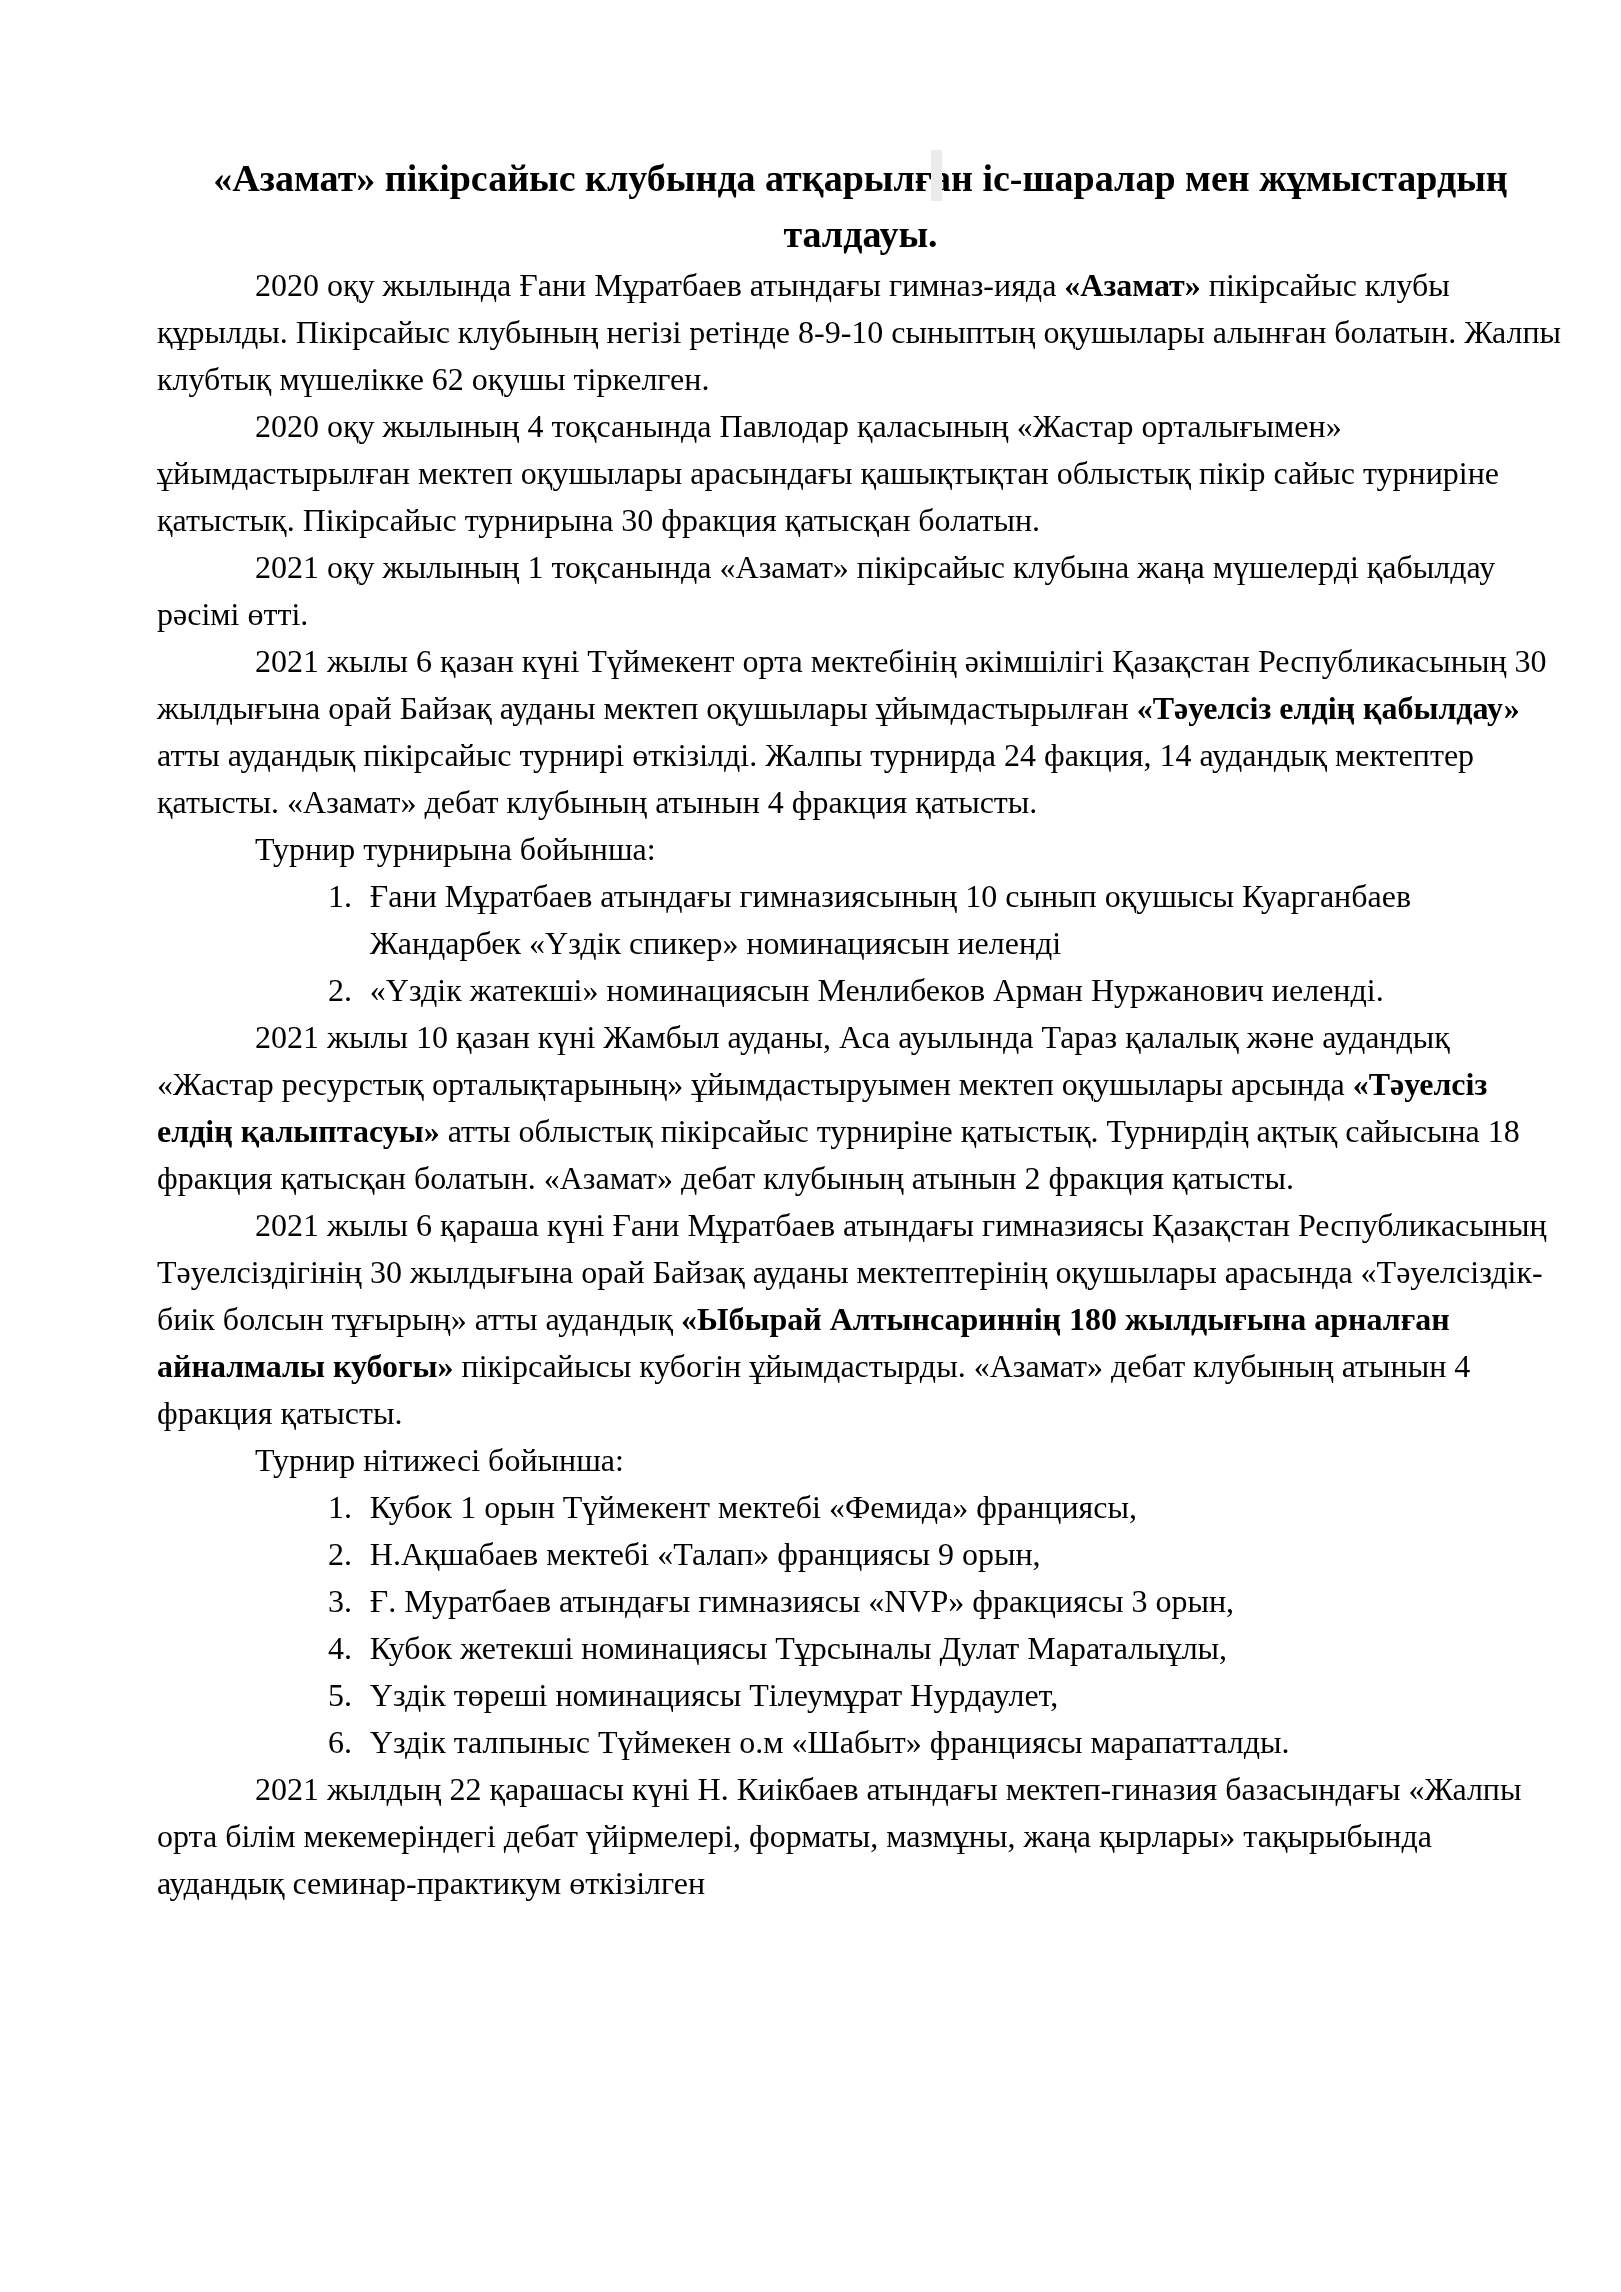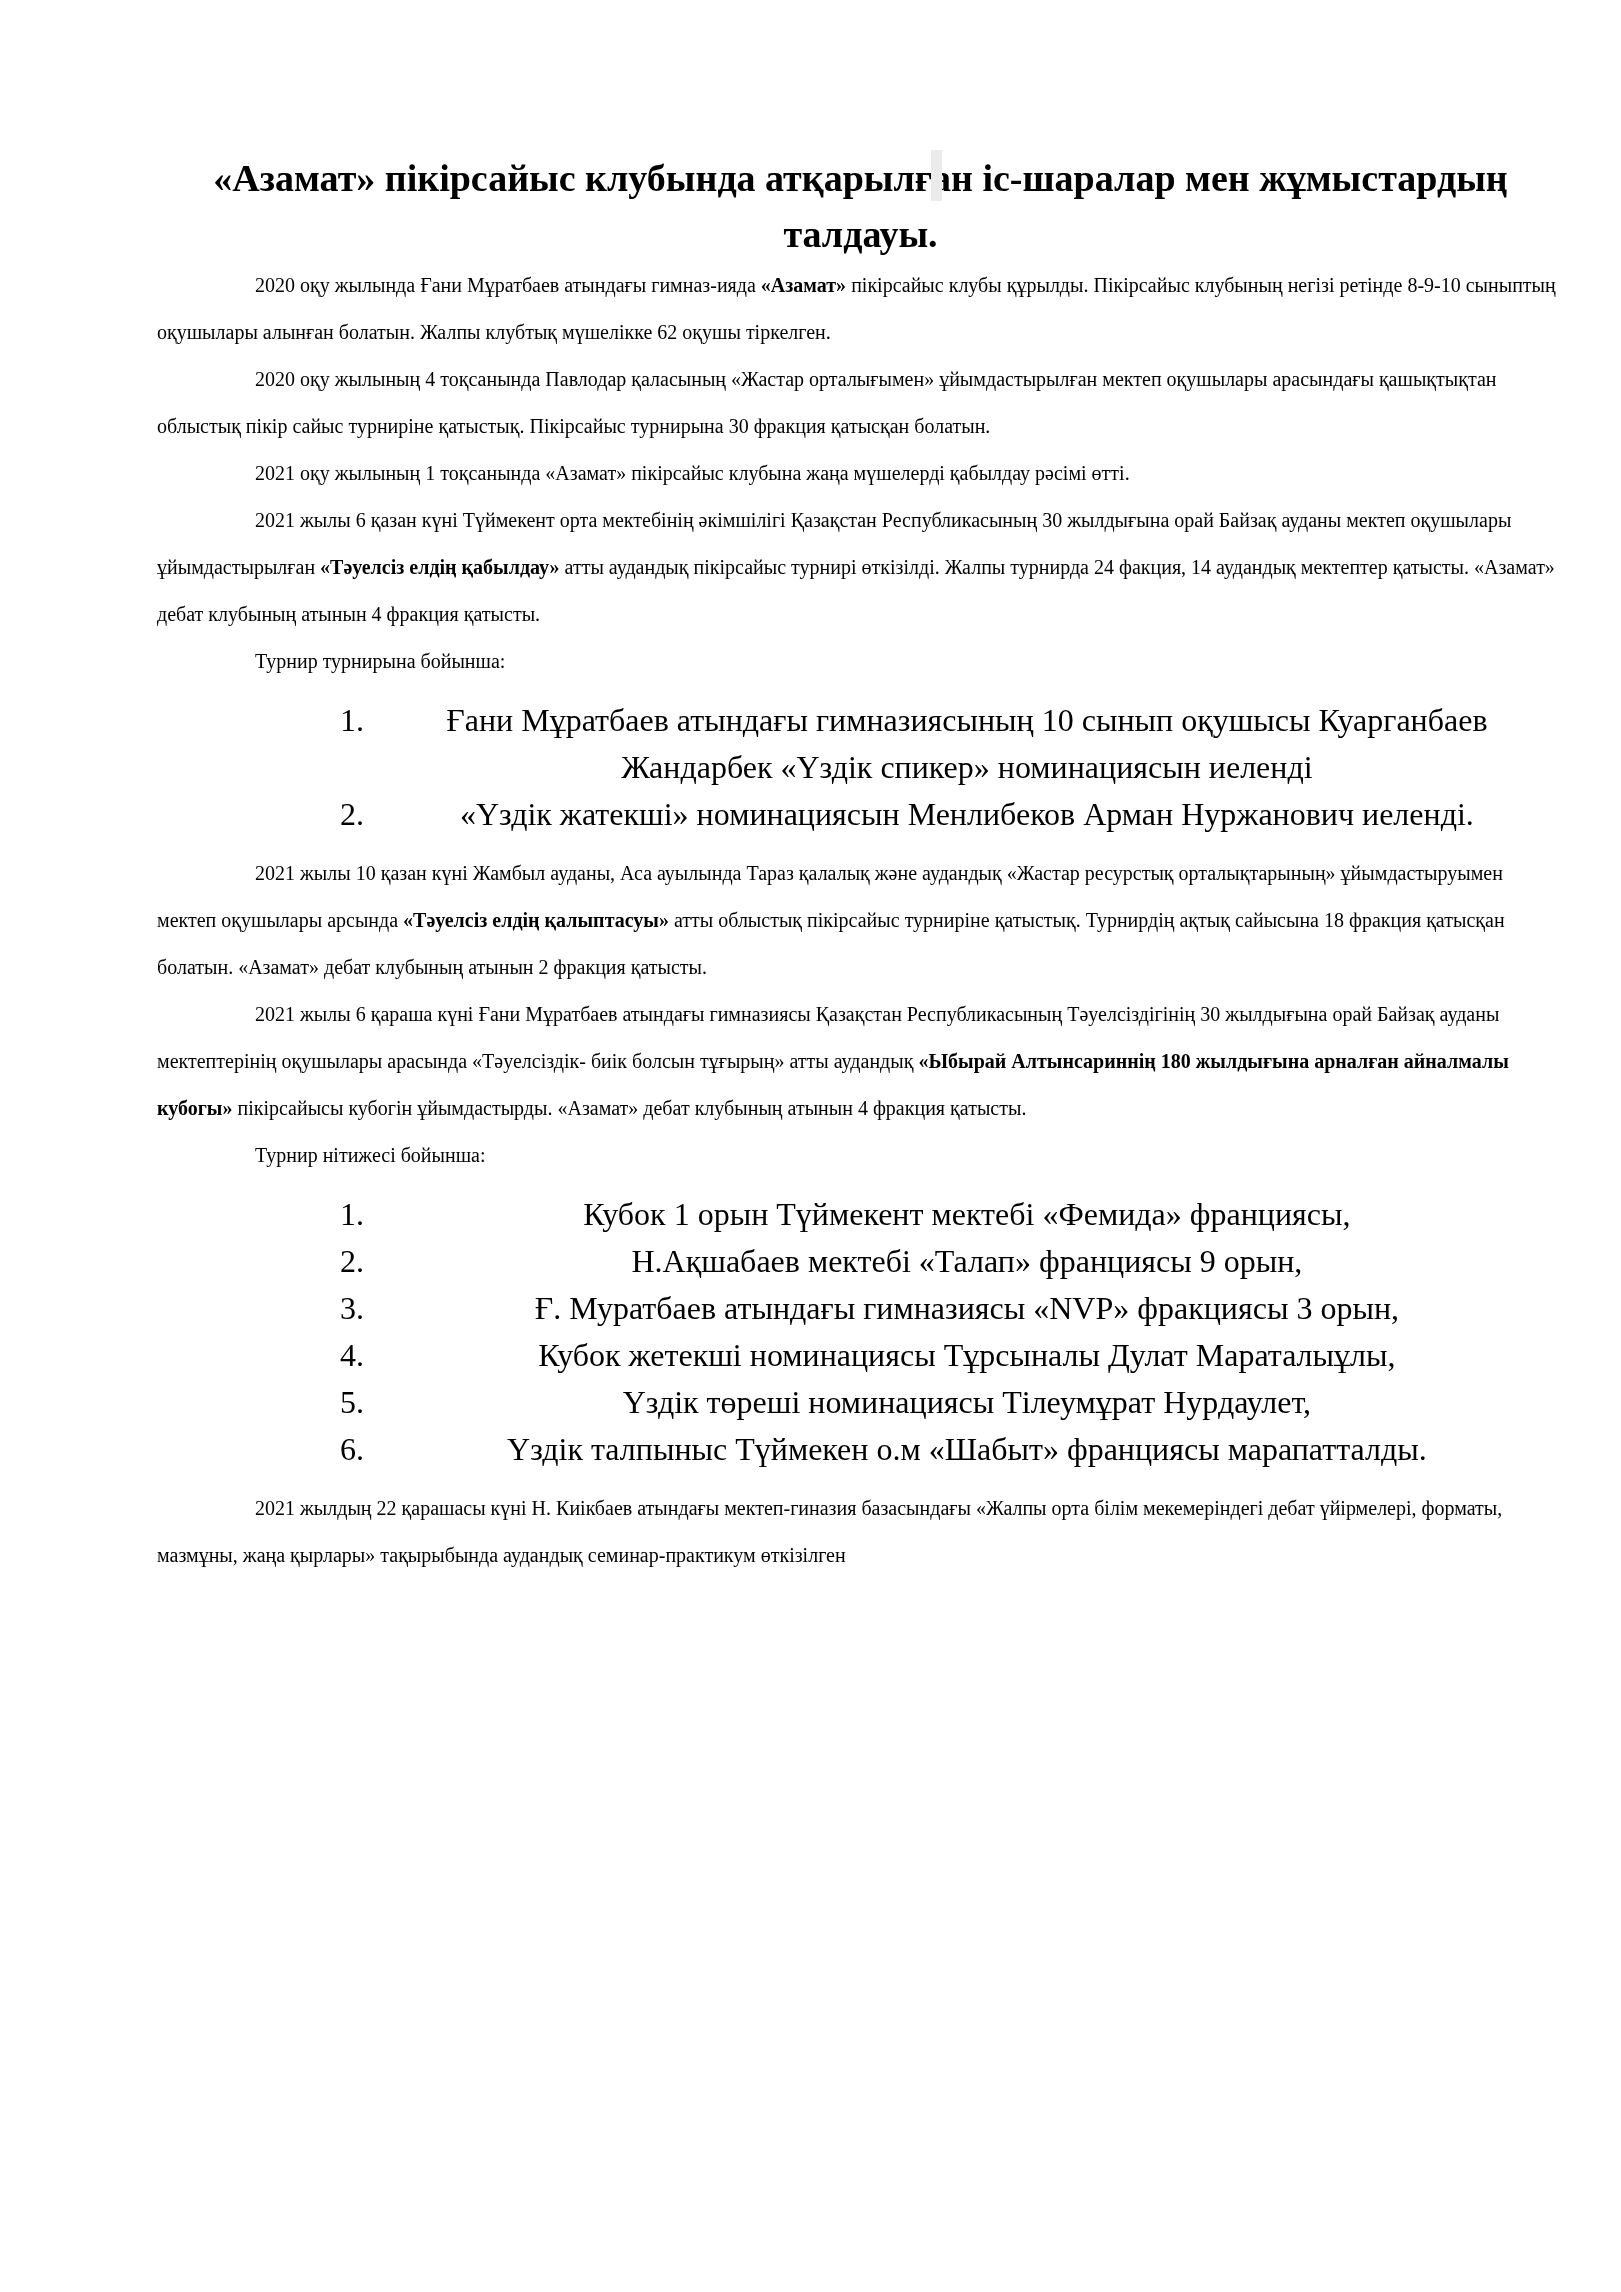--- a/index.html
+++ b/index.html
@@ -20,32 +20,31 @@
   }
   .doc-title {
     margin: 0;
     font-size: 38px;
     line-height: 56px;
     font-weight: bold;
     text-align: center;
   }
   .para {
     margin: 0;
-    font-size: 20px;
+    font-size: 32px;
     line-height: 47px;
     text-indent: 98px;
     text-align: left;
   }
   .result-list {
-    margin: 12px;
+    margin: 0;
     padding: 0 0 0 203px;
     font-size: 32px;
     line-height: 47px;
     list-style: decimal outside;
-    text-align: center;
   }
   .result-list li {
     padding-left: 9.8px;
   }
   .b { font-weight: bold; }
   .cursor-artifact {
     position: absolute;
     left: 931px;
     top: 150px;
     width: 10.8px;

